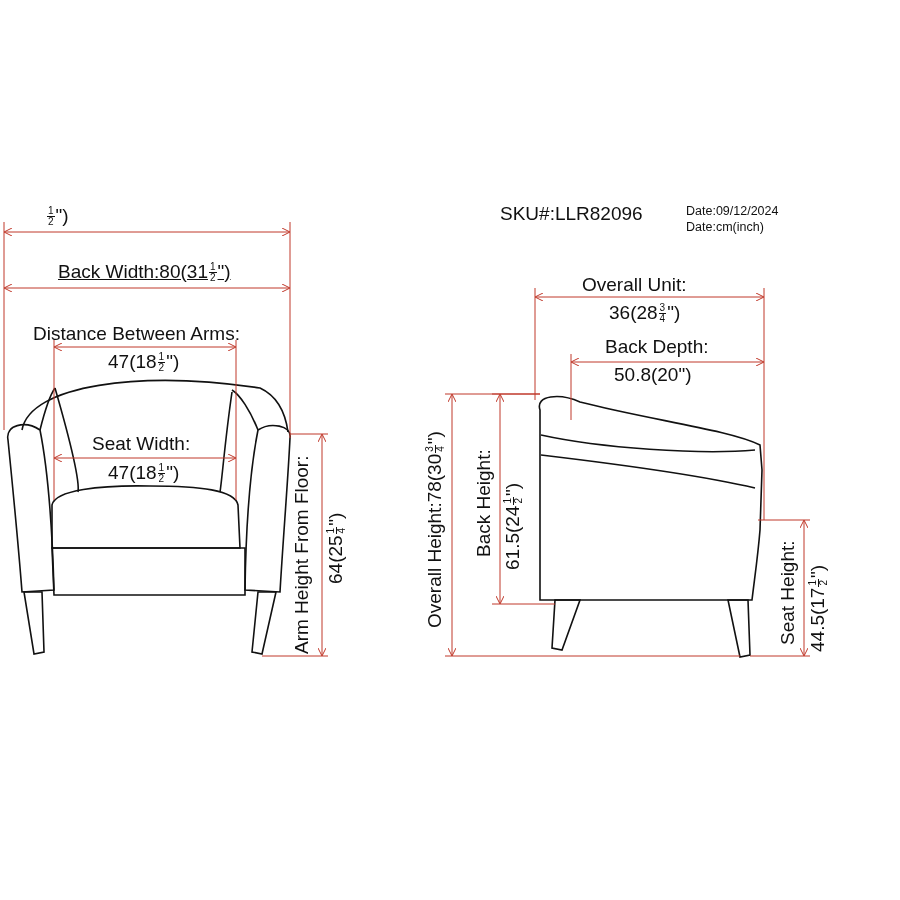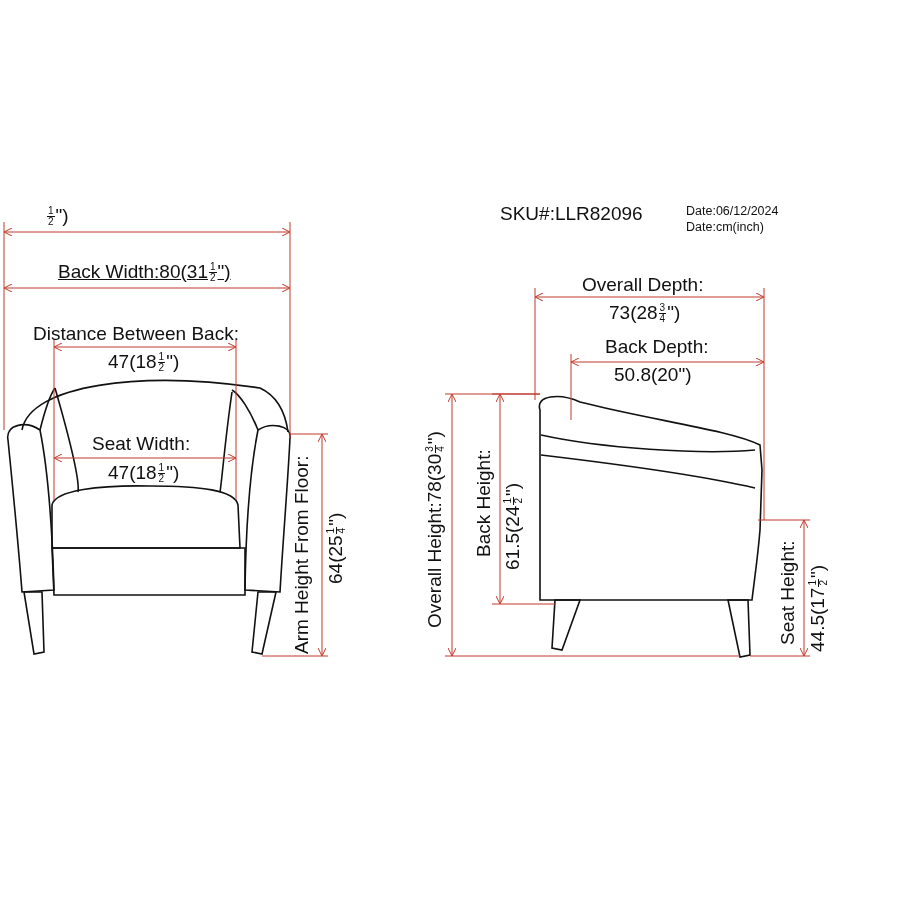--- a/index.html
+++ b/index.html
@@ -77,36 +77,36 @@
     <line x1="492" y1="394" x2="540" y2="394"></line>
     <line x1="492" y1="604" x2="555" y2="604"></line>
     <line x1="500" y1="395" x2="500" y2="603" marker-start="url(#arr)" marker-end="url(#arr)"></line>
     <line x1="758" y1="520" x2="810" y2="520"></line>
     <line x1="750" y1="656" x2="810" y2="656"></line>
     <line x1="804" y1="521" x2="804" y2="655" marker-start="url(#arr)" marker-end="url(#arr)"></line>
   </g>
 </svg>
 
 <div class="txt sku" style="left:500px; top:204px;">SKU#:LLR82096</div>
-<div class="txt small" style="left:686px; top:205px;">Date:06/12/2024</div>
+<div class="txt small" style="left:686px; top:205px;">Date:09/12/2024</div>
 <div class="txt small" style="left:686px; top:221px;">Date:cm(inch)</div>
 
 <div class="txt" style="left:46px; top:206px;">
   <span class="frac">
       <span class="n">1</span>
       <span>2</span>
     </span><span>")</span>
 </div>
 <div class="txt" style="left:58px; top:262px;text-decoration:underline;">
   <span>Back Width:80(31</span><span class="frac">
       <span class="n">1</span>
       <span>2</span>
     </span><span>")</span>
 </div>
-<div class="txt" style="left:33px; top:324px;">Distance Between Back:</div>
+<div class="txt" style="left:33px; top:324px;">Distance Between Arms:</div>
 <div class="txt" style="left:108px; top:352px;">
   <span>47(18</span><span class="frac">
       <span class="n">1</span>
       <span>2</span>
     </span><span>")</span>
 </div>
 <div class="txt" style="left:92px; top:434px;text-align:center;">Seat Width:</div>
 <div class="txt" style="left:108px; top:463px;">
   <span>47(18</span><span class="frac">
       <span class="n">1</span>
@@ -114,23 +114,23 @@
     </span><span>")</span>
 </div>
 <div class="vtxt" style="left:292px; top:654px;">Arm Height From Floor:</div>
 <div class="vtxt" style="left:326px; top:584px;">
   <span>64(25</span><span class="frac">
       <span class="n">1</span>
       <span>4</span>
     </span><span>")</span>
 </div>
 
-<div class="txt" style="left:582px; top:275px;">Overall Depth:</div>
+<div class="txt" style="left:582px; top:275px;">Overall Unit:</div>
 <div class="txt" style="left:609px; top:303px;">
-  <span>73(28</span><span class="frac">
+  <span>36(28</span><span class="frac">
       <span class="n">3</span>
       <span>4</span>
     </span><span>")</span>
 </div>
 <div class="txt" style="left:605px; top:337px;">Back Depth:</div>
 <div class="txt" style="left:614px; top:365px;">50.8(20")</div>
 <div class="vtxt" style="left:425px; top:628px;">
   <span>Overall Height:78(30</span><span class="frac">
       <span class="n">3</span>
       <span>4</span>

